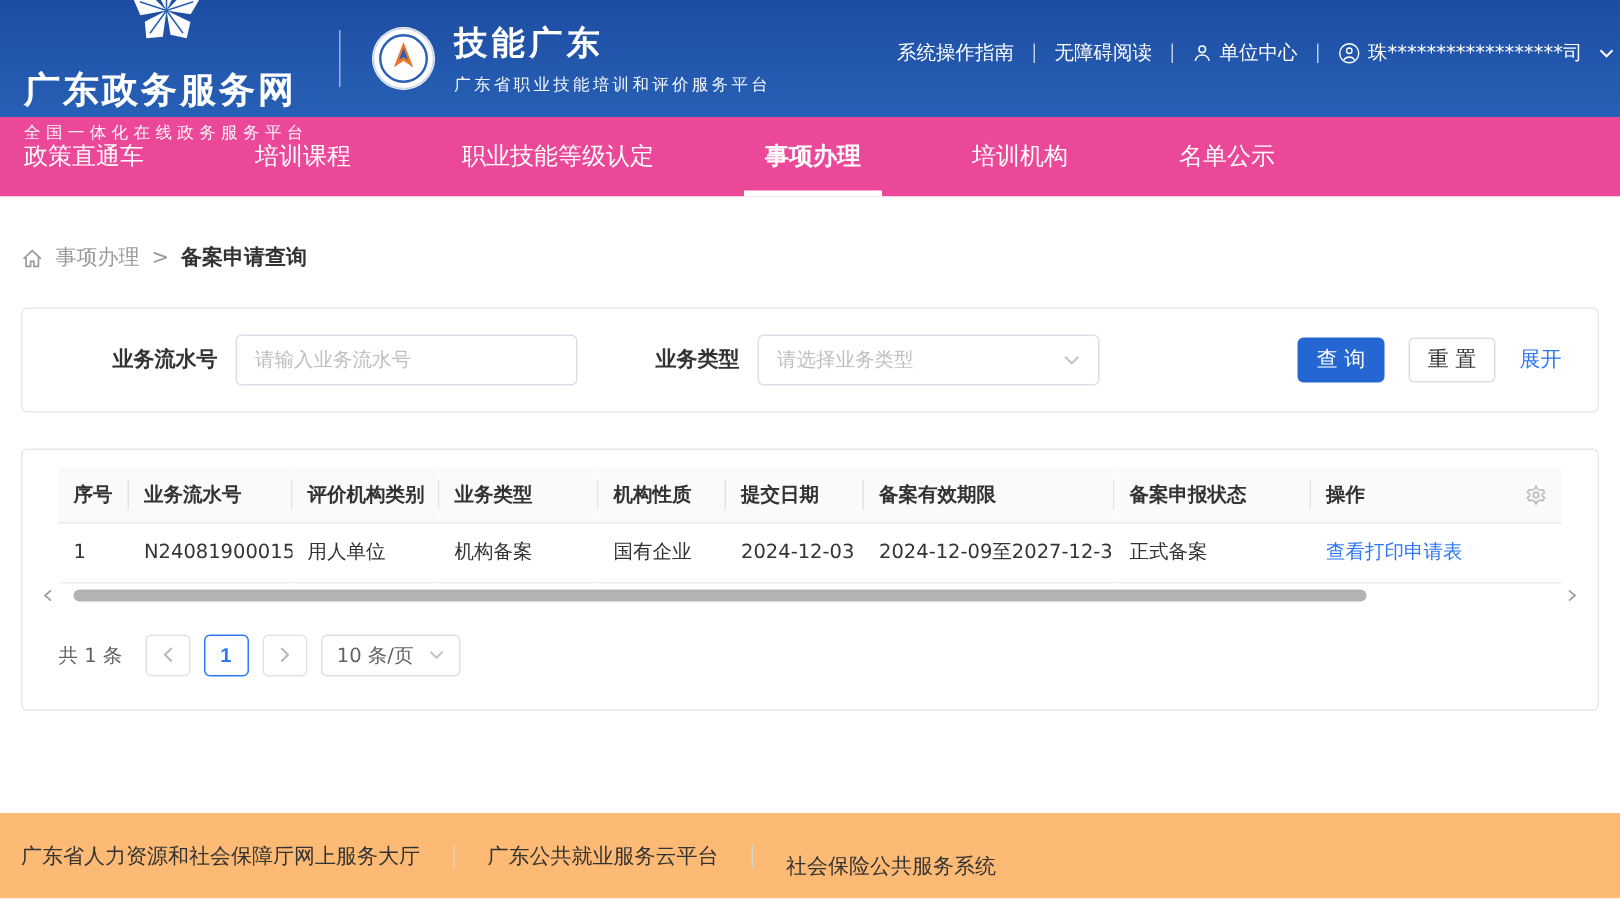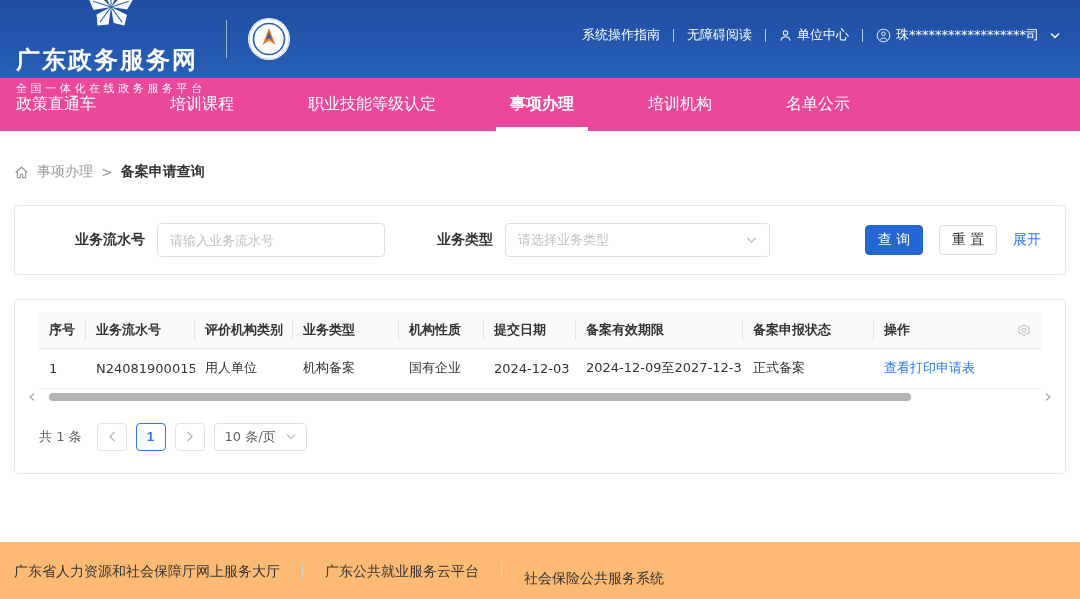--- a/index.html
+++ b/index.html
@@ -10,21 +10,21 @@
   
   .topbar { height:78px; background:linear-gradient(180deg,#1d4da2 0%,#2760b6 100%);
     display:flex; align-items:center; padding:0 16px; position:relative; flex:none; }
   .brand { display:flex; align-items:center; gap:12px;flex-direction:column; }
   .brand-text .t1 { color:#fff; font-size:24px; font-weight:bold; letter-spacing:2px; }
   .brand-text .t2 { color:rgba(255,255,255,.95); font-size:11px; letter-spacing:3.6px; margin-top:5px; }
   .vdivider { width:1px; height:38px; background:rgba(255,255,255,.55); margin:0 20px; }
   .platform { display:flex; align-items:center; gap:12px; }
   .platform-text .t1 { color:#fff; font-size:22px; font-weight:bold; letter-spacing:3px; }
   .platform-text .t2 { color:rgba(255,255,255,.95); font-size:11px; letter-spacing:2.2px; margin-top:5px; }
-  .top-links { position:absolute; right:20px; top:26px; display:flex; align-items:center;
+  .top-links { position:absolute; right:4px; top:26px; display:flex; align-items:center;
     color:#fff; font-size:13px; }
   .top-links a { color:#fff; text-decoration:none; display:flex; align-items:center; gap:5px; }
   .tl-sep { width:1px; height:13px; background:rgba(255,255,255,.7); margin:0 13px; }
   .chev { margin-left:6px; display:inline-flex; }
 
   
   .mainnav { height:53px; background:#ec4899; display:flex; align-items:stretch;
     padding:0 16px; gap:46px; flex:none; }
   .nav-item { color:#fff; font-size:16px; display:flex; align-items:center;
     padding:0 14px; position:relative; text-decoration:none; cursor:pointer; }
@@ -46,21 +46,21 @@
   
   .search-panel { margin-top:24px; height:70px; display:flex; align-items:center; padding:0 24px; }
   .form-item { display:flex; align-items:center; gap:12px; }
   .form-item.first { margin-left:36px; }
   .form-item.second { margin-left:52px; }
   .form-label { font-size:14px; color:#333; font-weight:bold; white-space:nowrap; }
   .text-input { width:228px; height:34px; border:1px solid #dcdfe6; border-radius:4px;
     padding:0 12px; font-size:13px; color:#333; outline:none;
     font-family:"DejaVu Sans","Liberation Sans",sans-serif; }
   .text-input::placeholder { color:#bfbfbf; }
-  .select-box { width:265px; height:34px; border:1px solid #dcdfe6; border-radius:4px;
+  .select-box { width:228px; height:34px; border:1px solid #dcdfe6; border-radius:4px;
     padding:0 12px; font-size:13px; color:#bfbfbf; display:flex; align-items:center;
     justify-content:space-between; cursor:pointer; background:#fff; }
   .search-actions { margin-left:auto; display:flex; align-items:center; gap:16px; }
   .btn { height:30px; width:58px; border-radius:4px; font-size:14px; cursor:pointer;
     font-family:inherit; display:flex; align-items:center; justify-content:center; }
   .btn-primary { background:#2467d2; color:#fff; border:1px solid #2467d2; }
   .btn-default { background:#fff; color:#333; border:1px solid #dcdfe6; }
   .link-expand { color:#2e77f6; font-size:14px; text-decoration:none; cursor:pointer; }
 
   
@@ -139,20 +139,24 @@
   <div class="platform">
     <span style="display:inline-flex;">
       <svg width="44" height="44" viewBox="0 0 44 44">
         <circle cx="22" cy="22" r="21" fill="#ffffff"></circle>
         <circle cx="22" cy="22" r="20" fill="none" stroke="#c9d4e8" stroke-width="1"></circle>
         <circle cx="22" cy="22" r="15.5" fill="none" stroke="#2a5fb4" stroke-width="1.6"></circle>
         <path d="M22 11 L28.5 28 L22 23.5 L15.5 28 Z" fill="#e8762b"></path>
         <path d="M22 15 L25 23 L22 21 L19 23 Z" fill="#2a5fb4"></path>
       </svg>
     </span>
+    <div class="platform-text">
+      <div class="t1">技能广东</div>
+      <div class="t2">广东省职业技能培训和评价服务平台</div>
+    </div>
   </div>
 
   <div class="top-links">
     <a>
       <span>系统操作指南</span>
     </a>
     <span class="tl-sep"></span>
     <a>
       <span>无障碍阅读</span>
     </a>

